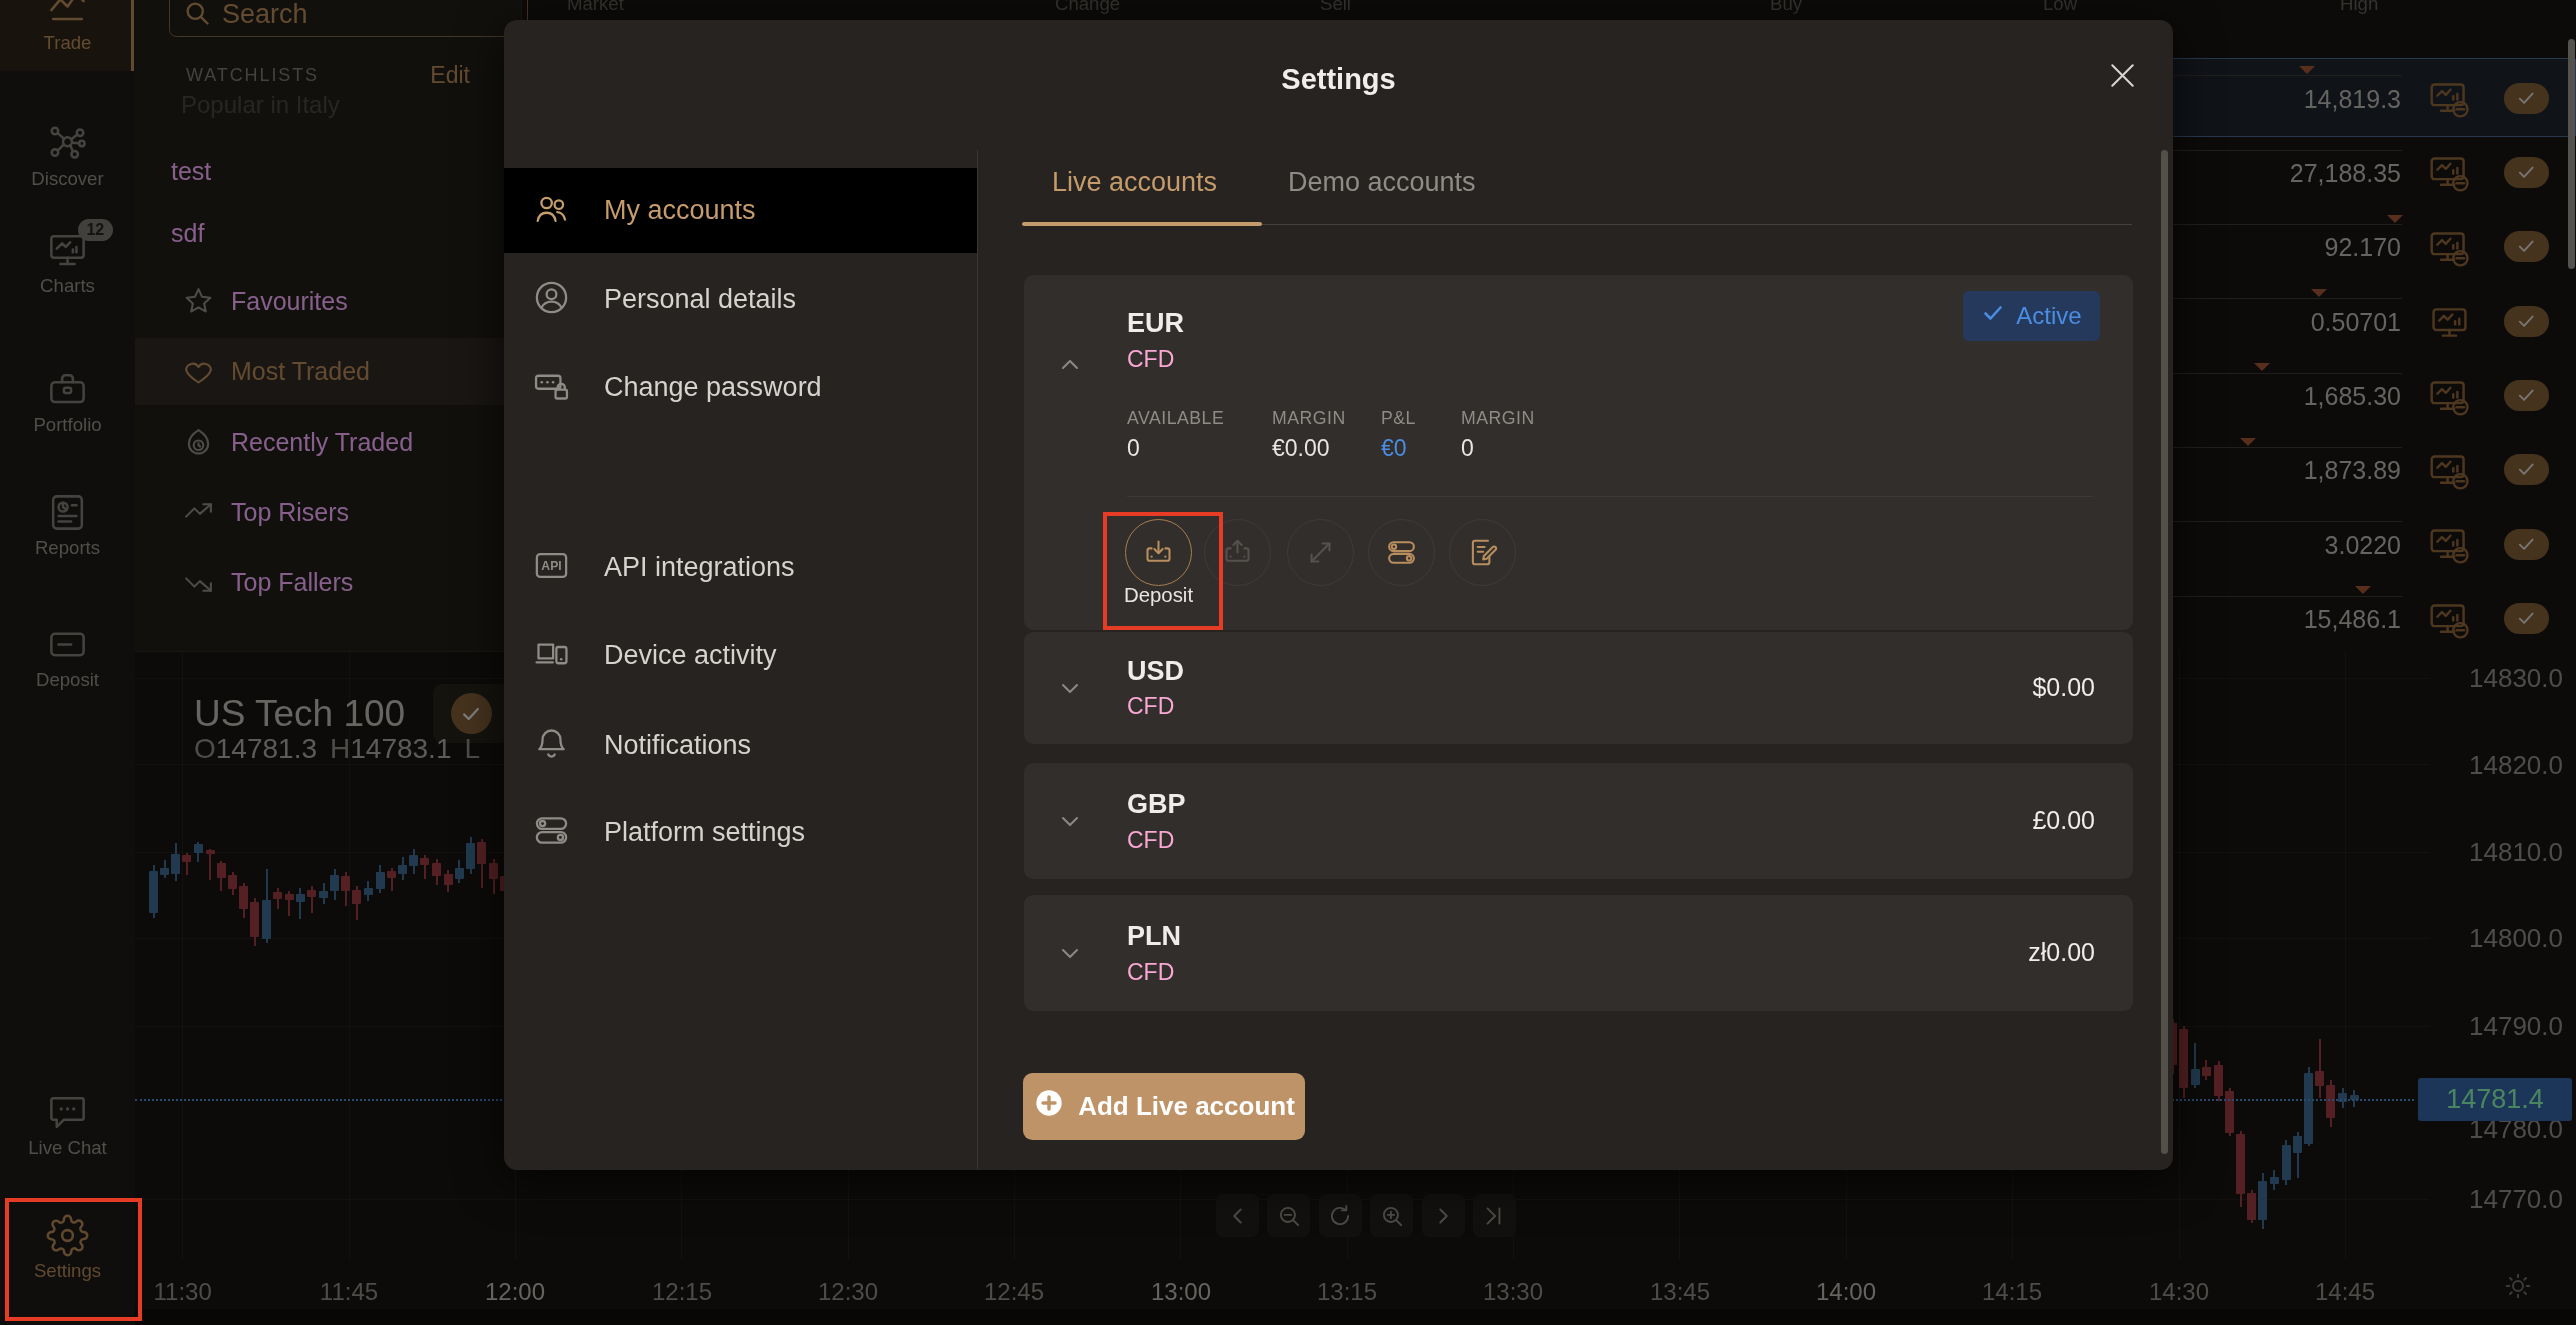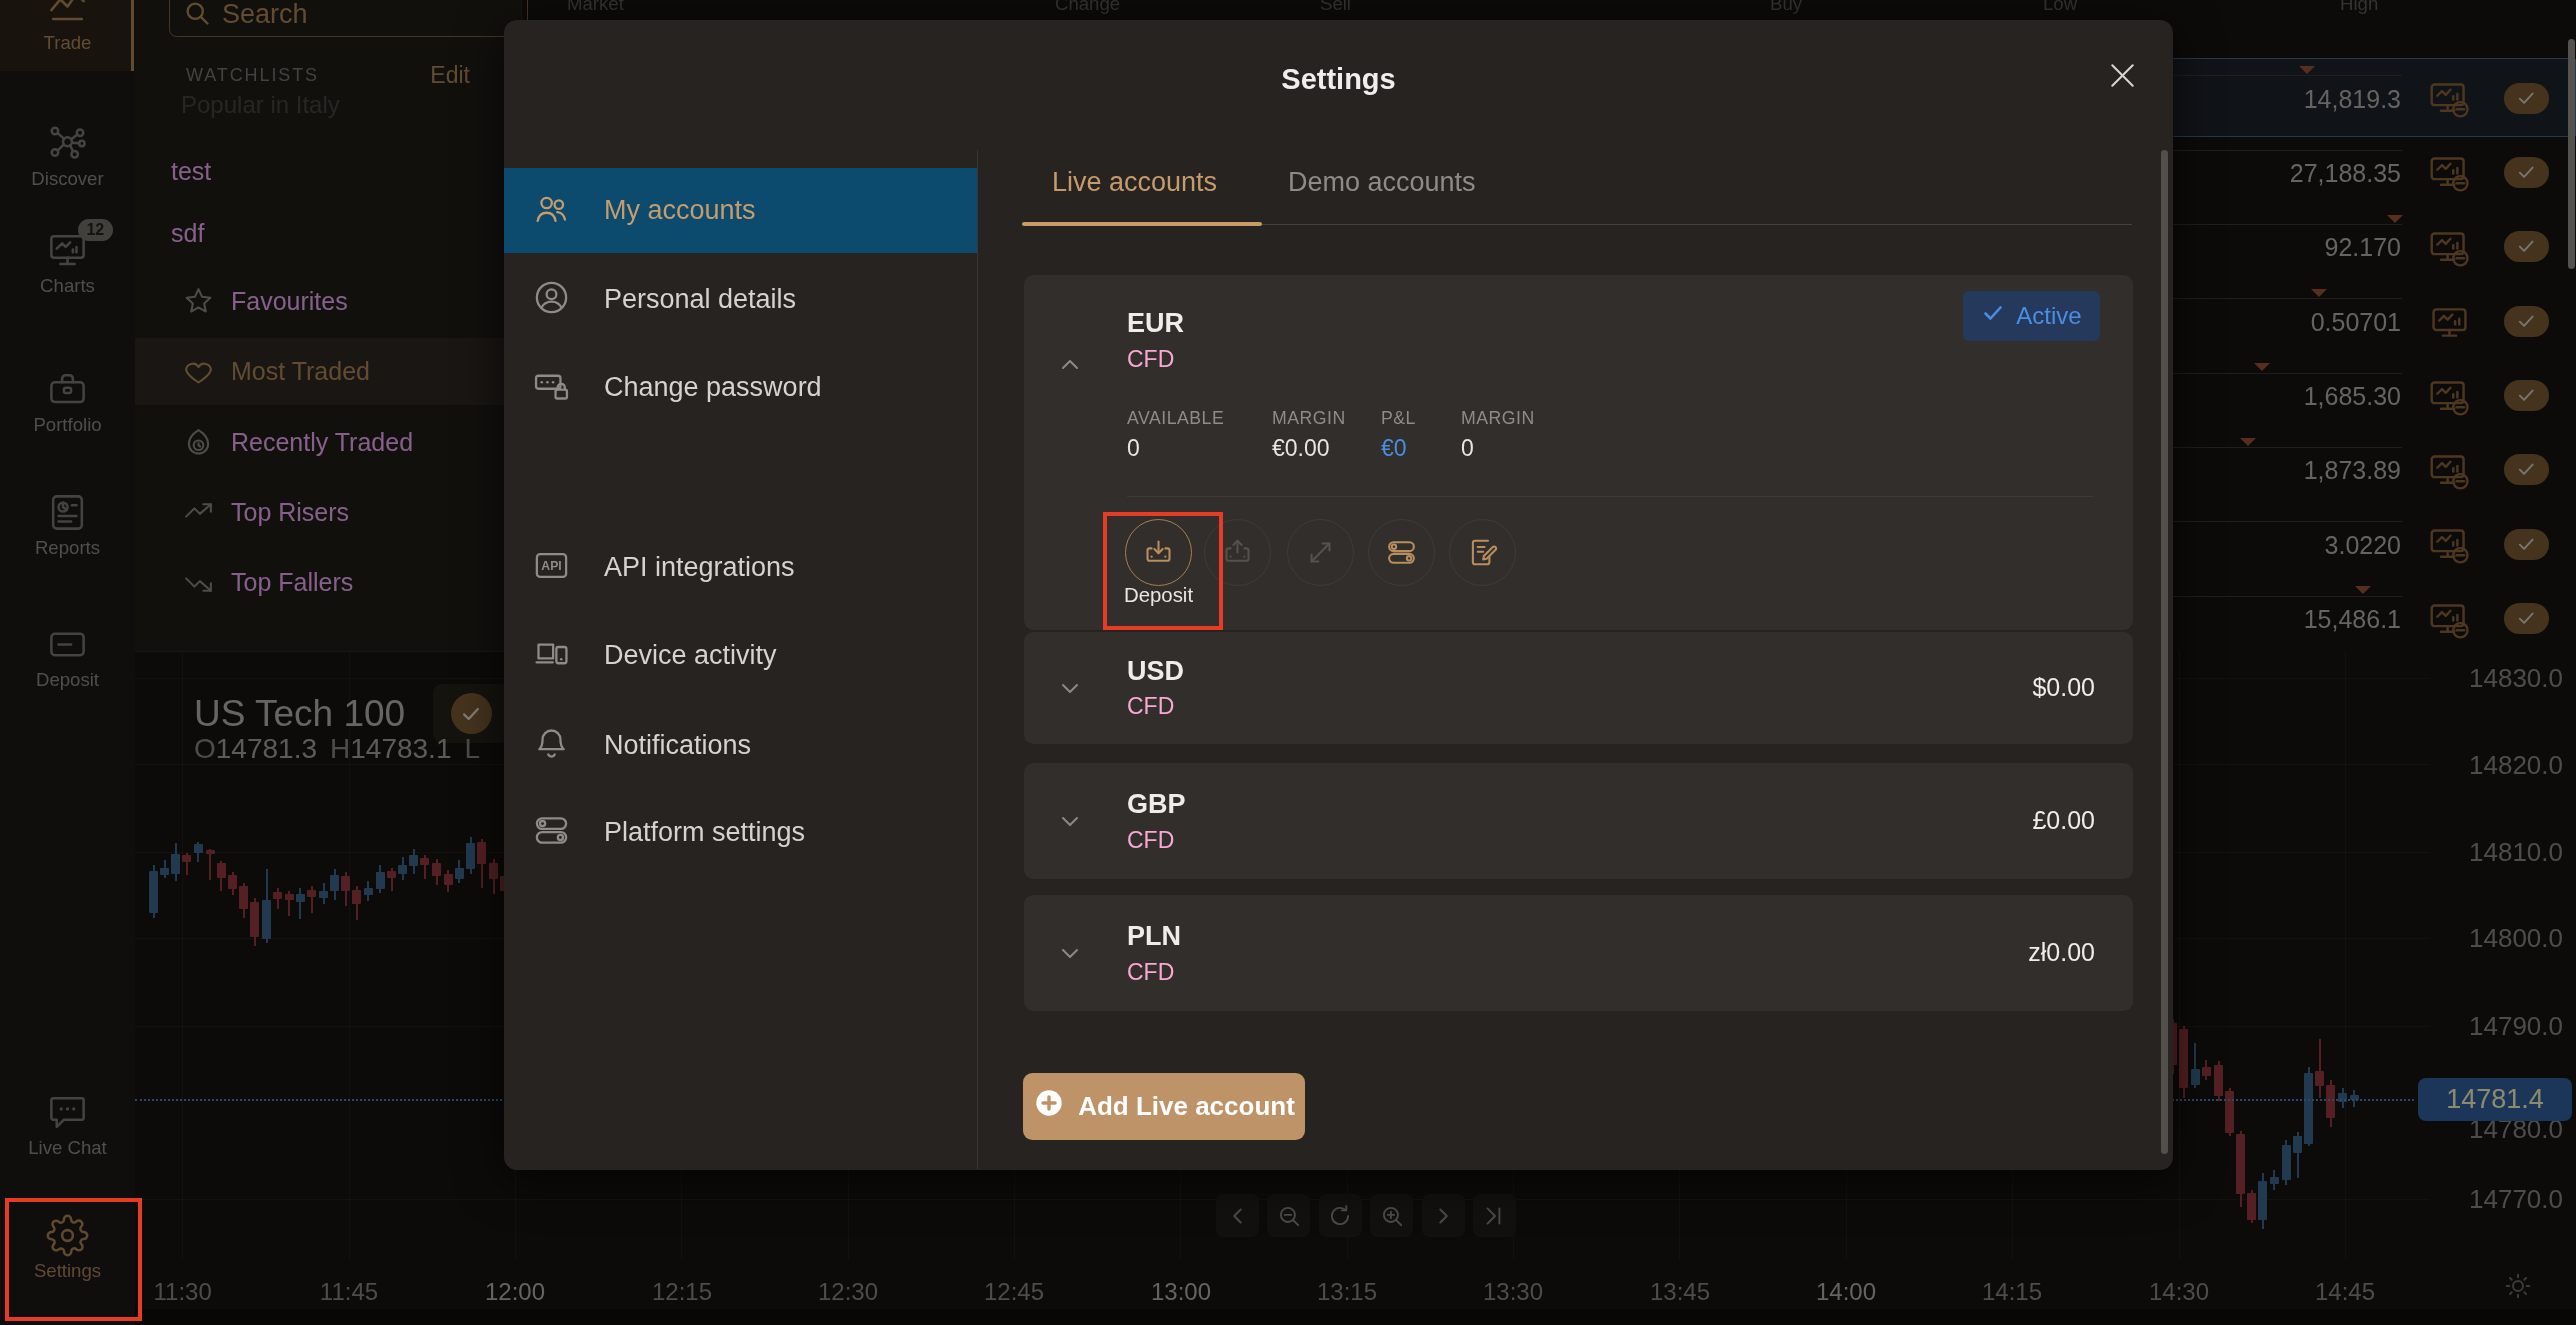--- a/index.html
+++ b/index.html
@@ -37,43 +37,43 @@
   
   #chart{position:absolute;left:135px;top:651px;width:2441px;height:675px;background:#131110;}
   .gridv{position:absolute;top:0;width:0.9px;height:609px;background:rgba(255,255,255,0.05);}
   .gridh{position:absolute;left:0;width:2295px;height:0.9px;background:rgba(255,255,255,0.05);}
   .candle-wick{position:absolute;width:1.9px;}
   .candle-body{position:absolute;width:9.3px;border-radius:0.9px;}
   .px-lb{position:absolute;right:13px;width:186px;text-align:right;font-size:26px;color:#8b8885;}
   .t-lb{position:absolute;bottom:20.4px;width:112px;text-align:center;font-size:24px;color:#8a8784;}
   .t-lb.b{color:#b5b2ae;}
   .dotted{position:absolute;left:0;top:448px;width:2279px;border-top:2.8px dotted #4a86c8;}
-  .price-tag{position:absolute;left:2283px;top:427px;width:154px;height:43px;background:#2e5f9f;border-radius:8px;
-             color:#fef9c3;font-size:27px;display:flex;align-items:center;justify-content:center;z-index:3;}
+  .price-tag{position:absolute;left:2283px;top:427px;width:154px;height:43px;background:#2e5f9f;border-radius:3px;
+             color:#86efac;font-size:27px;display:flex;align-items:center;justify-content:center;z-index:3;}
   .price-hidden{position:absolute;right:13px;top:463px;width:186px;text-align:right;font-size:26px;color:#8b8885;z-index:2;}
   .c-title-row{position:absolute;left:59px;top:33px;display:flex;align-items:center;gap:28px;}
   .c-title{font-size:37px;color:#b7b4b0;}
   .c-badge-btn{width:76px;height:59px;background:#232019;border-radius:9.3px;display:flex;align-items:center;justify-content:center;}
   .c-badge{width:41px;height:41px;border-radius:50%;background:#7d5936;display:flex;align-items:center;justify-content:center;color:#e8e4df;}
   #ohlc{position:absolute;left:59px;top:82px;font-size:28px;}
   .o-k{color:#8a8784;} .o-v{color:#a3a3a3;margin-right:13px;}
   #controls{position:absolute;left:1081px;top:543px;display:flex;gap:8.4px;}
   .ctrl{width:43px;height:43px;border-radius:7.4px;background:#201d1a;display:flex;align-items:center;justify-content:center;color:#8a8784;cursor:pointer;}
   .axis-strip{position:absolute;left:0;top:609px;width:2441px;height:49px;background:#14110f;}
   .bottom-band{position:absolute;left:0;top:658px;width:2441px;height:16.7px;background:#0b0a09;}
   .sun{position:absolute;left:2368px;top:620px;color:#6b6865;}
   
   .overlay{position:absolute;inset:0;background:rgba(5,4,3,0.45);z-index:10;}
   .modal{position:absolute;left:504px;top:19.5px;width:1669px;height:1150px;background:#262320;border-radius:13px;
          box-shadow:0 9.3px 46px rgba(0,0,0,.65);z-index:20;}
   .m-title{position:absolute;left:0;right:0;top:43px;text-align:center;font-size:29px;font-weight:bold;color:#f0eeec;}
   .m-close{position:absolute;left:1595px;top:37px;width:41px;height:41px;background:none;border:none;color:#d8d6d3;cursor:pointer;}
   #m-nav{position:absolute;left:0;top:130px;width:473px;height:1019px;border-right:0.9px solid #3a3631;}
   .nav-item{position:absolute;left:0;width:473px;height:85px;display:flex;align-items:center;padding-left:28px;gap:33px;box-sizing:border-box;cursor:pointer;color:#8f8b87;}
-  .nav-item.sel{background:#0c4a6e;color:#c69c6c;}
+  .nav-item.sel{background:#000000;color:#c69c6c;}
   .nav-lb{font-size:27px;color:#d6d3cf;}
   .nav-item.sel .nav-lb{color:#c69c6c;}
   .nav-sub{font-size:20.4px;color:#df5a3a;margin-top:5.6px;}
   .tab{position:absolute;top:147px;font-size:27px;color:#8f8c88;cursor:pointer;}
   .tab.active{color:#c59b6b;}
   .tab-underline{position:absolute;left:518px;top:202px;width:240px;height:4.6px;border-radius:2.8px;background:#c59b6b;}
   .tab-line{position:absolute;left:518px;top:204px;width:1110px;height:0.9px;background:#45413d;}
   .acct-card{position:absolute;left:520px;width:1109px;background:#312e2b;border-radius:9.3px;}
   .a-chev{position:absolute;left:32px;color:#8a8784;cursor:pointer;}
   .a-cur{position:absolute;left:103px;font-size:27px;font-weight:bold;color:#efedea;}

